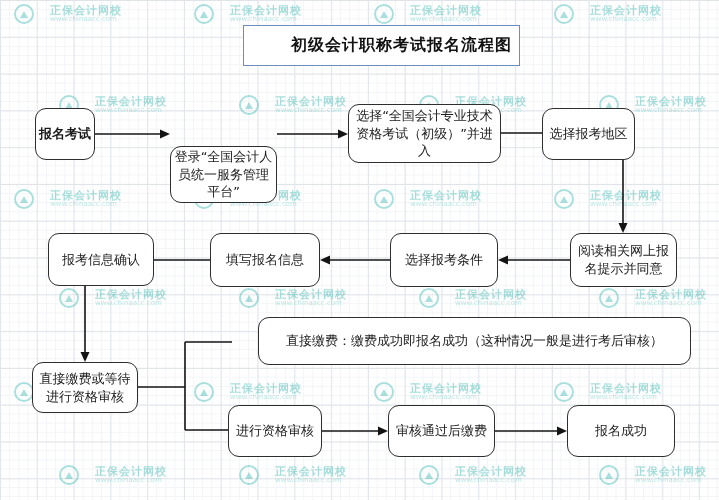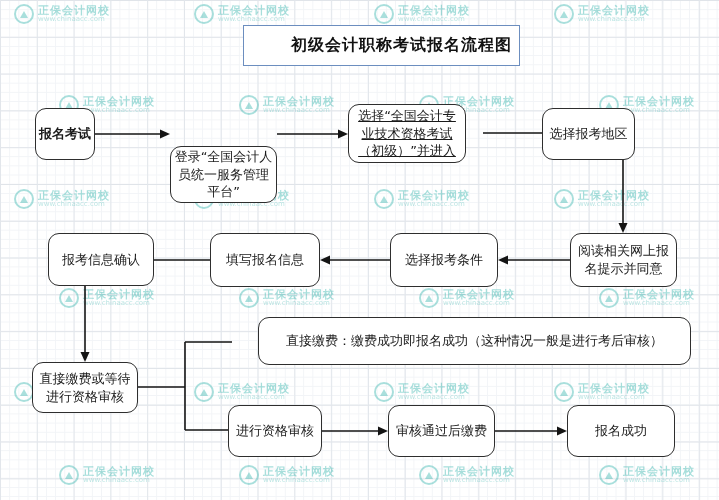--- a/index.html
+++ b/index.html
@@ -11,21 +11,21 @@
     background-color:#ffffff;
     background-image:
       linear-gradient(to right, #e2e6eb 1px, transparent 1px),
       linear-gradient(to bottom, #e0e4e9 1px, transparent 1px),
       linear-gradient(to right, #f2f4f7 1px, transparent 1px),
       linear-gradient(to bottom, #f2f4f7 1px, transparent 1px);
     background-size: 36.8px 36.8px, 36.8px 36.8px, 9.2px 9.2px, 9.2px 9.2px;
   }
   .wm-layer{position:absolute;inset:0;z-index:1;pointer-events:none;}
   .wm{
-    position:absolute;display:flex;align-items:center;gap:4px;
+    position:absolute;display:flex;align-items:center;gap:16px;
     opacity:.42;white-space:nowrap;
   }
   .wm-icon{
     width:20px;height:20px;border-radius:50%;
     border:2px solid #35b5ae;box-sizing:border-box;
     position:relative;flex:0 0 auto;background:rgba(255,255,255,.25);
   }
   .wm-icon::after{
     content:"";position:absolute;left:4px;top:5px;
     width:0;height:0;
@@ -253,21 +253,21 @@
       <path d="M567,431 L557,426.5 L557,435.5 Z"></path>
     </g>
   </svg>
 
   <div class="title-box" style="left:243px;top:25px;width:277px;height:41px;padding-left:40px;">初级会计职称考试报名流程图</div>
 
   <div class="node" style="left:35px;top:108px;width:60px;height:52px;font-weight:bold;">报名考试</div>
 
   <div class="node" style="left:170px;top:106px;width:107px;height:57px;margin-top:40px;">登录“全国会计人员统一服务管理平台”</div>
 
-  <div class="node" style="left:348px;top:104px;width:118px;height:59px;text-decoration:underline;">选择“全国会计专业技术资格考试（初级）”并进入</div>
+  <div class="node" style="left:348px;top:104px;width:153px;height:59px;">选择“全国会计专业技术资格考试（初级）”并进入</div>
 
   <div class="node" style="left:542px;top:108px;width:93px;height:52px;text-align:center;">选择报考地区</div>
 
   <div class="node" style="left:570px;top:233px;width:107px;height:54px;">阅读相关网上报名提示并同意</div>
 
   <div class="node" style="left:390px;top:233px;width:108px;height:54px;">选择报考条件</div>
 
   <div class="node" style="left:210px;top:233px;width:110px;height:54px;">填写报名信息</div>
 
   <div class="node" style="left:48px;top:233px;width:106px;height:53px;">报考信息确认</div>

